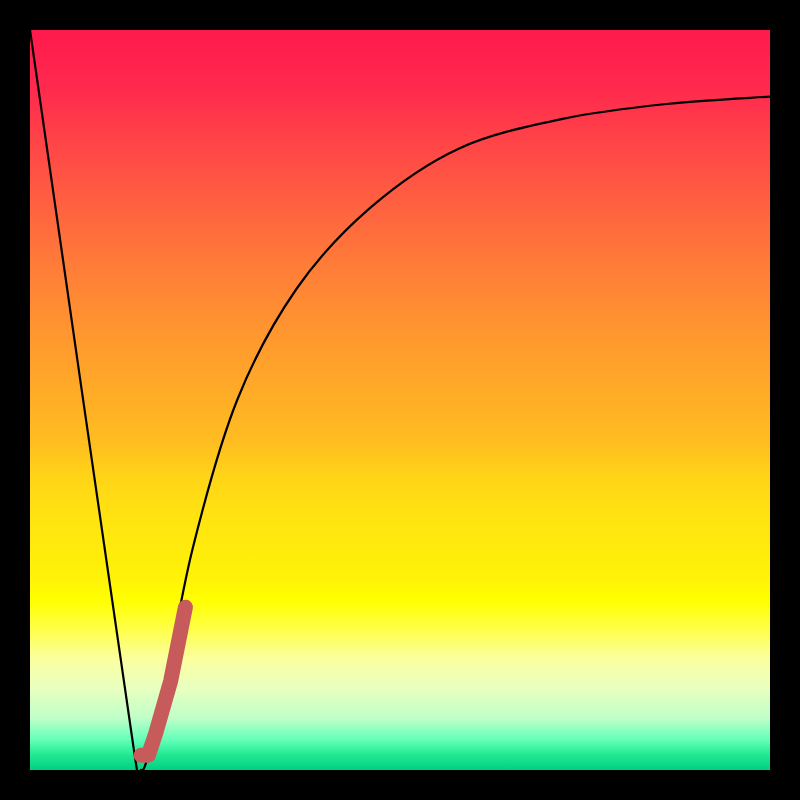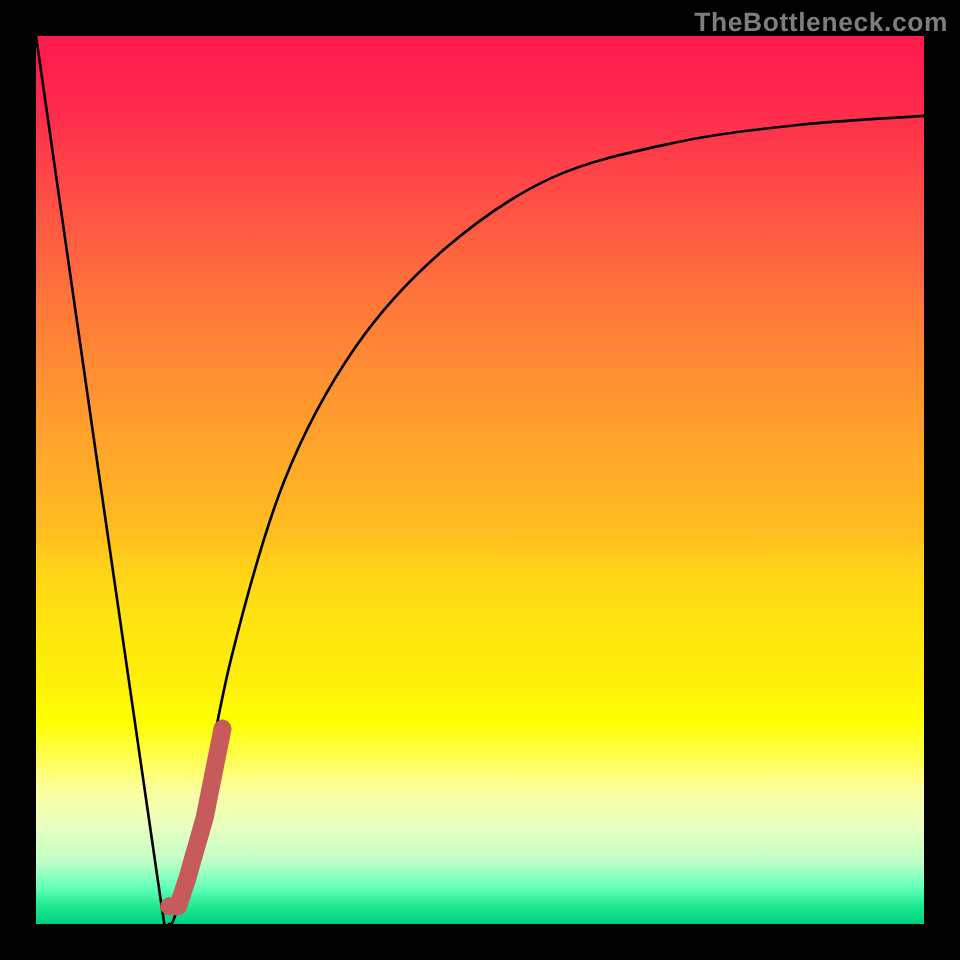--- a/index.html
+++ b/index.html
@@ -51,21 +51,20 @@
     position: absolute;
     inset: 0;
     width: 100%;
     height: 100%;
   }
 </style>
 </head>
 <body>
 
 <div class="container">
-  <div class="attribution">TheBottleneck.com</div>
   <div class="plot">
     <div class="gradient"></div>
     <svg class="curves" viewBox="0 0 740 740" preserveAspectRatio="none">
       <path fill="none" stroke="#000" stroke-width="2.2" id="curvePath" d="M0,0 C17.26666666666667,119.63333333333333 85.10000000000001,594.4666666666666 103.60000000000001,717.8 C122.10000000000001,841.1333333333333 108.53333333333333,738.7666666666667 111,740 C113.46666666666667,741.2333333333333 114.7,737.5333333333334 118.4,725.2 C122.10000000000001,712.8666666666667 125.79999999999998,700.5333333333333 133.2,666 C140.6,631.4666666666667 150.46666666666667,567.3333333333334 162.8,518 C175.13333333333335,468.6666666666667 189.93333333333337,413.1666666666667 207.20000000000002,370 C224.46666666666667,326.8333333333333 244.2,291.06666666666666 266.4,259 C288.59999999999997,226.93333333333334 313.2666666666667,201.03333333333336 340.40000000000003,177.60000000000002 C367.53333333333336,154.16666666666669 397.1333333333333,133.2 429.2,118.39999999999998 C461.26666666666665,103.59999999999997 498.26666666666665,96.19999999999995 532.8,88.79999999999995 C567.3333333333333,81.39999999999996 601.8666666666667,77.69999999999999 636.4,74 C670.9333333333333,70.30000000000001 722.7333333333333,67.83333333333336 740,66.60000000000002"></path>
       <path fill="none" stroke="#c75a5a" stroke-width="15" stroke-linecap="round" stroke-linejoin="round" id="highlightPath" d="M111,725.2 L118.4,725.2 L125.80000000000001,703 L140.6,651.2 L155.4,577.2"></path>
     </svg>
   </div>
 </div>
 
 </body></html>

